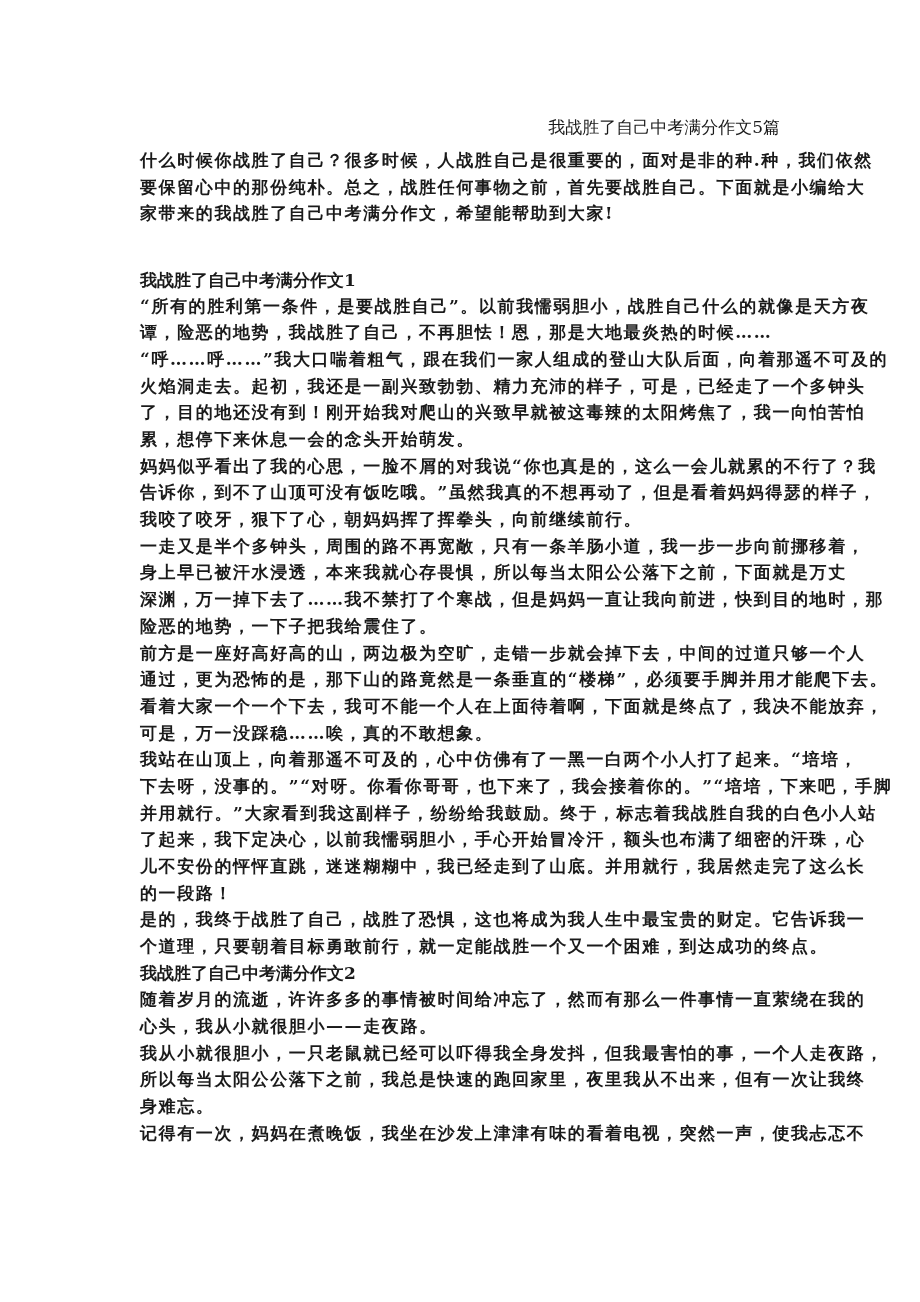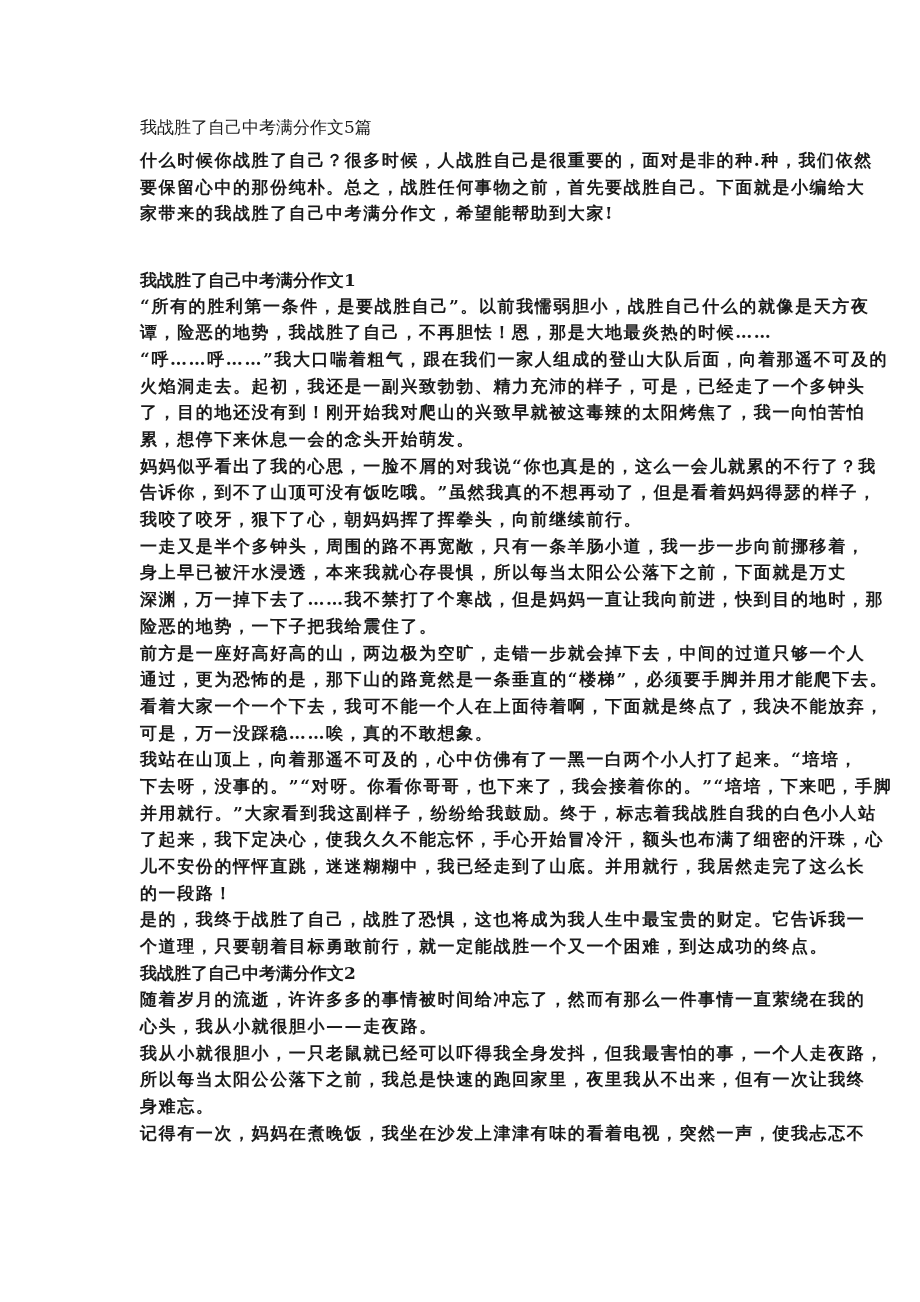--- a/index.html
+++ b/index.html
@@ -19,21 +19,21 @@
       position: absolute;
       left: 140px;
       top: 0;
       width: 640px;
     }
     .title {
       position: absolute;
       left: 0;
       width: 640px;
       top: 115px;
-      text-align: left;
+      text-align: right;
       font-size: 17px;
       line-height: 24px;
       white-space: nowrap;
       letter-spacing: 0px;
     }
     .line {
       position: absolute;
       left: 0;
       font-size: 17px;
       line-height: 24px;
@@ -69,21 +69,21 @@
   <div class="line" style="top:560px">身上早已被汗水浸透，本来我就心存畏惧，所以每当太阳公公落下之前，下面就是万丈</div>
   <div class="line" style="top:587px">深渊，万一掉下去了……我不禁打了个寒战，但是妈妈一直让我向前进，快到目的地时，那</div>
   <div class="line" style="top:614px">险恶的地势，一下子把我给震住了。</div>
   <div class="line" style="top:641px">前方是一座好高好高的山，两边极为空旷，走错一步就会掉下去，中间的过道只够一个人</div>
   <div class="line" style="top:667px">通过，更为恐怖的是，那下山的路竟然是一条垂直的“楼梯”，必须要手脚并用才能爬下去。</div>
   <div class="line" style="top:694px">看着大家一个一个下去，我可不能一个人在上面待着啊，下面就是终点了，我决不能放弃，</div>
   <div class="line" style="top:721px">可是，万一没踩稳……唉，真的不敢想象。</div>
   <div class="line" style="top:747px">我站在山顶上，向着那遥不可及的，心中仿佛有了一黑一白两个小人打了起来。“培培，</div>
   <div class="line" style="top:774px">下去呀，没事的。”“对呀。你看你哥哥，也下来了，我会接着你的。”“培培，下来吧，手脚</div>
   <div class="line" style="top:801px">并用就行。”大家看到我这副样子，纷纷给我鼓励。终于，标志着我战胜自我的白色小人站</div>
-  <div class="line" style="top:827px">了起来，我下定决心，使我久久不能忘怀，手心开始冒冷汗，额头也布满了细密的汗珠，心</div>
+  <div class="line" style="top:827px">了起来，我下定决心，以前我懦弱胆小，手心开始冒冷汗，额头也布满了细密的汗珠，心</div>
   <div class="line" style="top:854px">儿不安份的怦怦直跳，迷迷糊糊中，我已经走到了山底。并用就行，我居然走完了这么长</div>
   <div class="line" style="top:881px">的一段路！</div>
   <div class="line" style="top:907px">是的，我终于战胜了自己，战胜了恐惧，这也将成为我人生中最宝贵的财定。它告诉我一</div>
   <div class="line" style="top:934px">个道理，只要朝着目标勇敢前行，就一定能战胜一个又一个困难，到达成功的终点。</div>
 
   <div class="line heading" style="top:961px">我战胜了自己中考满分作文2</div>
   <div class="line" style="top:987px">随着岁月的流逝，许许多多的事情被时间给冲忘了，然而有那么一件事情一直萦绕在我的</div>
   <div class="line" style="top:1014px">心头，我从小就很胆小——走夜路。</div>
   <div class="line" style="top:1041px">我从小就很胆小，一只老鼠就已经可以吓得我全身发抖，但我最害怕的事，一个人走夜路，</div>
   <div class="line" style="top:1067px">所以每当太阳公公落下之前，我总是快速的跑回家里，夜里我从不出来，但有一次让我终</div>

